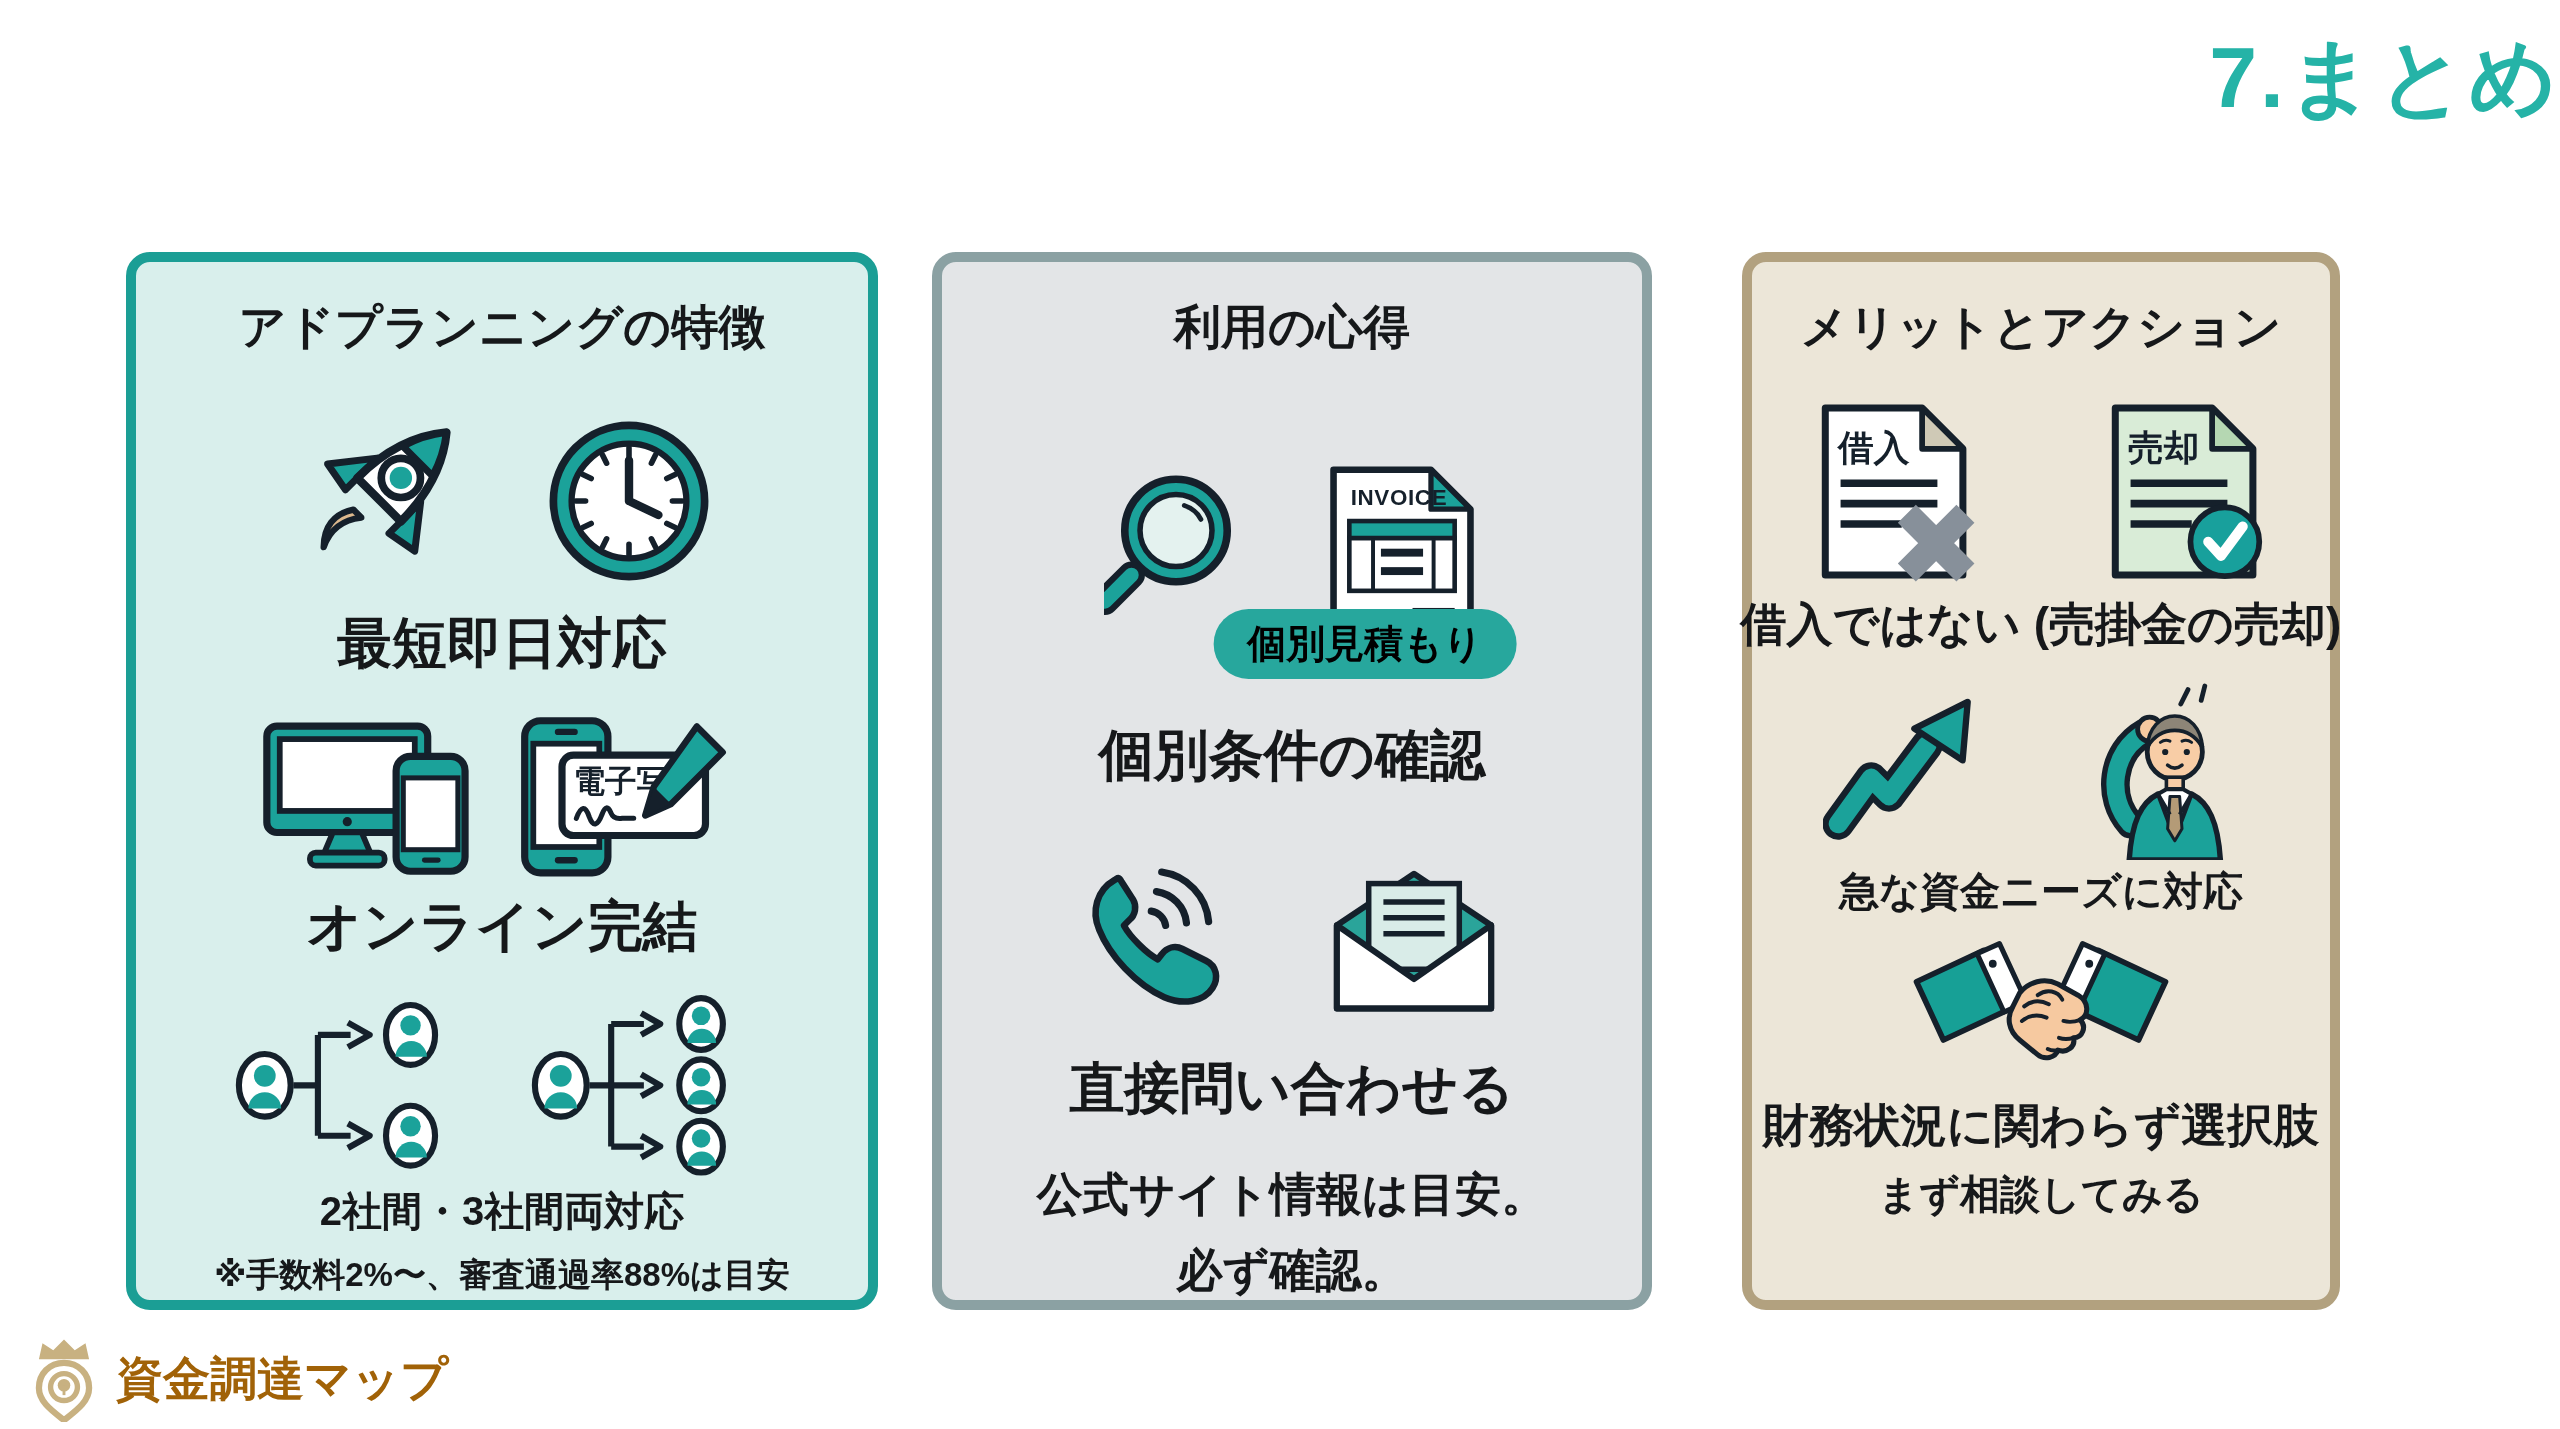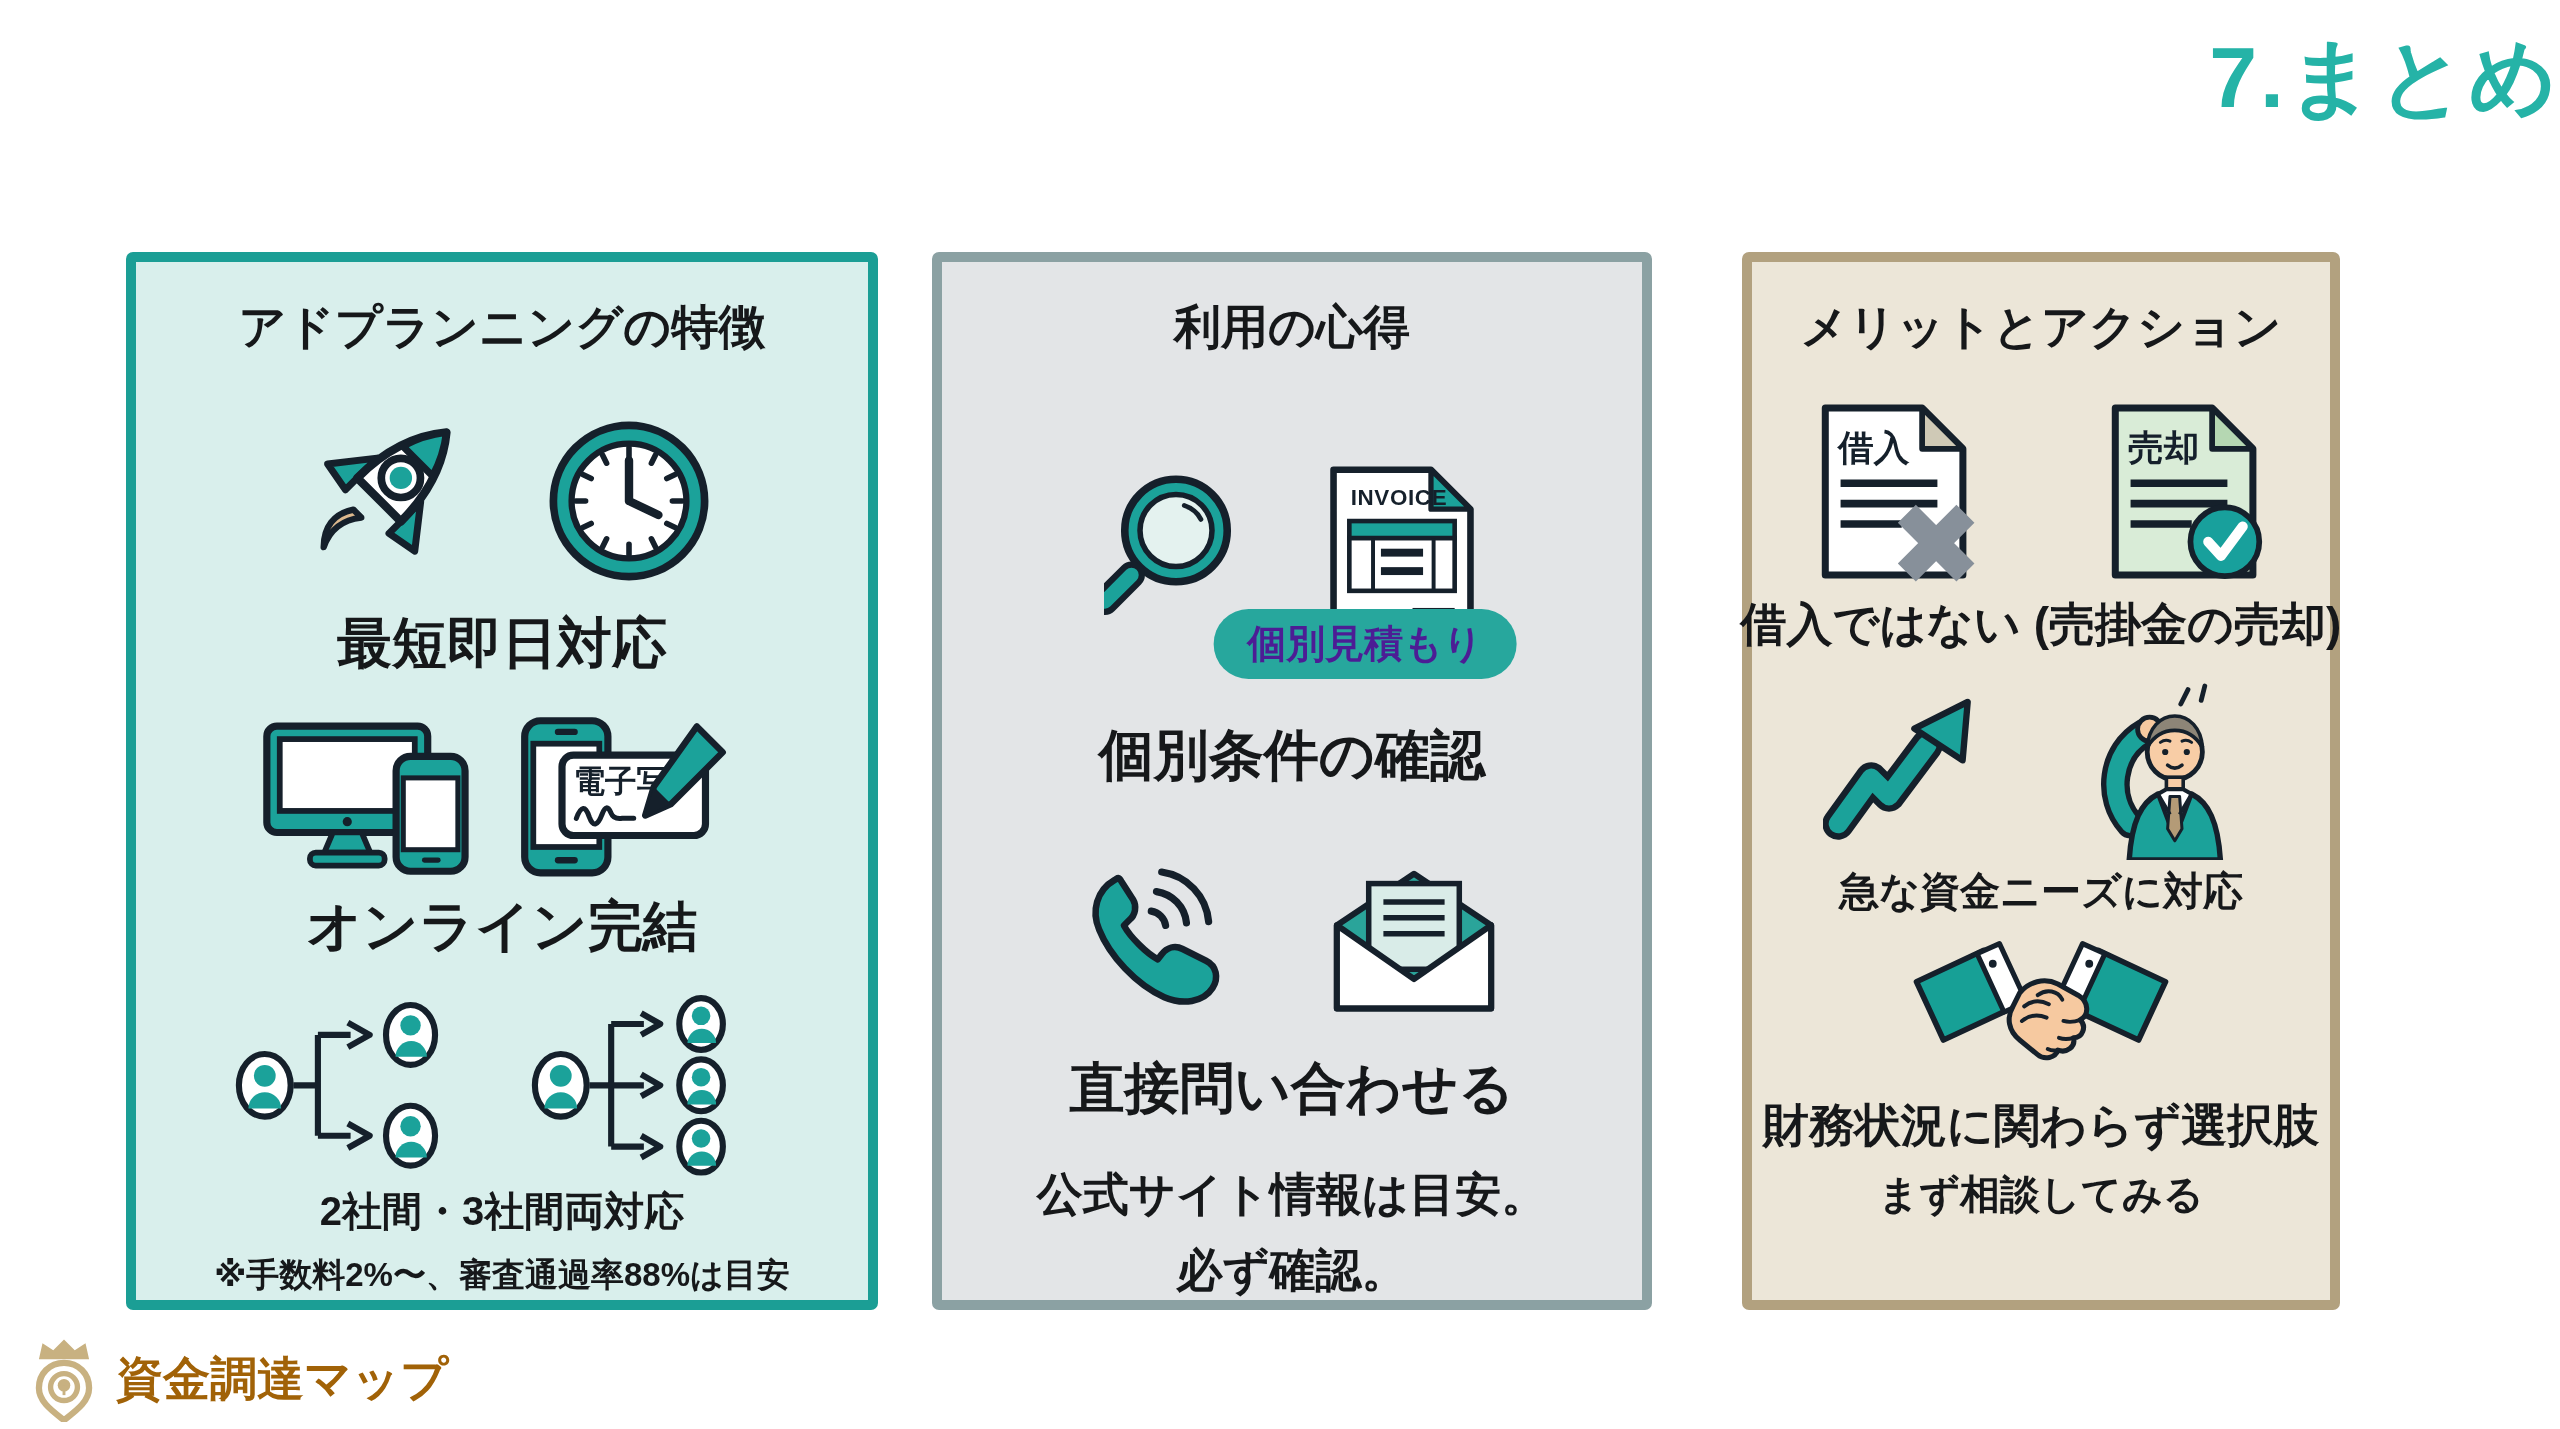--- a/index.html
+++ b/index.html
@@ -6,36 +6,36 @@
   .stage {
     position:relative; width:2560px; height:1429px; background:#ffffff;
     font-family:"Liberation Sans","DejaVu Sans",sans-serif; overflow:hidden;
   }
   .title {
     position:absolute; top:20px; left:0; width:100%; margin:0;
     text-align:right; font-size:86px; font-weight:900; color:#25b3a7; letter-spacing:3px;
   }
   .card {
     position:absolute; top:252px; height:1058px; box-sizing:border-box;
-    border-radius:7px; border:10px solid; display:flex; flex-direction:column; align-items:center;
+    border-radius:24px; border:10px solid; display:flex; flex-direction:column; align-items:center;
   }
   #card-features { left:126px;  width:752px; background:#d9efec; border-color:#1b9e95; }
   #card-usage    { left:932px;  width:720px; background:#e3e5e7; border-color:#8ba1a3; }
   #card-merits   { left:1742px; width:598px; background:#ece6d8; border-color:#b2a17f;text-align:center; }
   .card h2 { margin:34px 0 0 0; font-size:47px; font-weight:800; color:#16181a; white-space:nowrap; }
   .icon-row { display:flex; align-items:center; justify-content:center; }
   .lbl { margin:0; font-weight:800; color:#16181a; white-space:nowrap; }
   .xl { font-size:55px; }
   .lg { font-size:40px; }
   .md { font-size:46px; }
   .footnote { margin:14px 0 0 0; font-size:33px; font-weight:700; color:#16181a; white-space:nowrap; }
   .invoice-wrap { position:relative; }
   .badge {
     position:absolute; bottom:-34px; left:50%; transform:translateX(-62%);
-    background:#27a79d; color:#4c1d95; font-size:39px; font-weight:800;
+    background:#27a79d; color:#000000; font-size:39px; font-weight:800;
     padding:8px 34px; border-radius:999px; white-space:nowrap;
   }
   .logo { position:absolute; left:28px; top:1336px; display:flex; align-items:center; gap:16px; }
   .logo-text { font-size:47px; font-weight:700; color:#a16207; white-space:nowrap; }
   svg text { font-family:"Liberation Sans","DejaVu Sans",sans-serif; }
 </style>
 </head>
 <body>
 
 <div class="stage">

